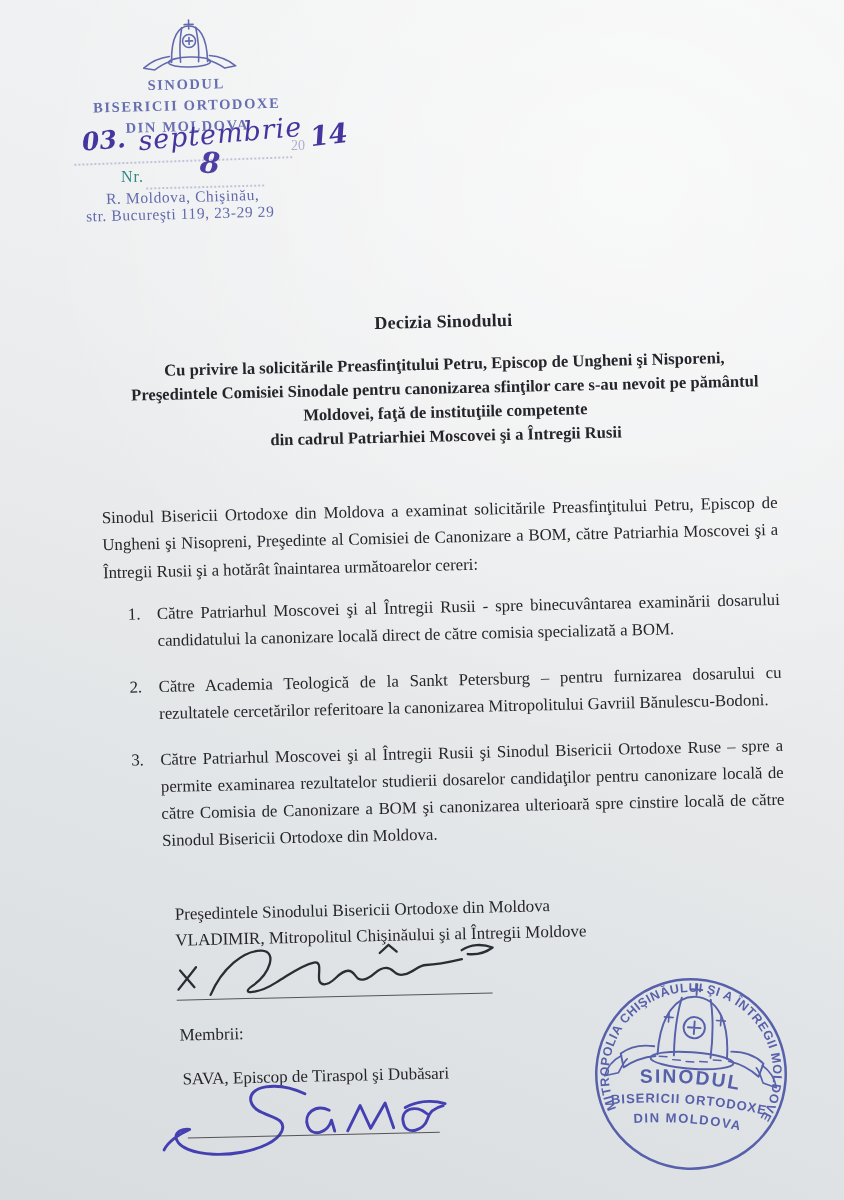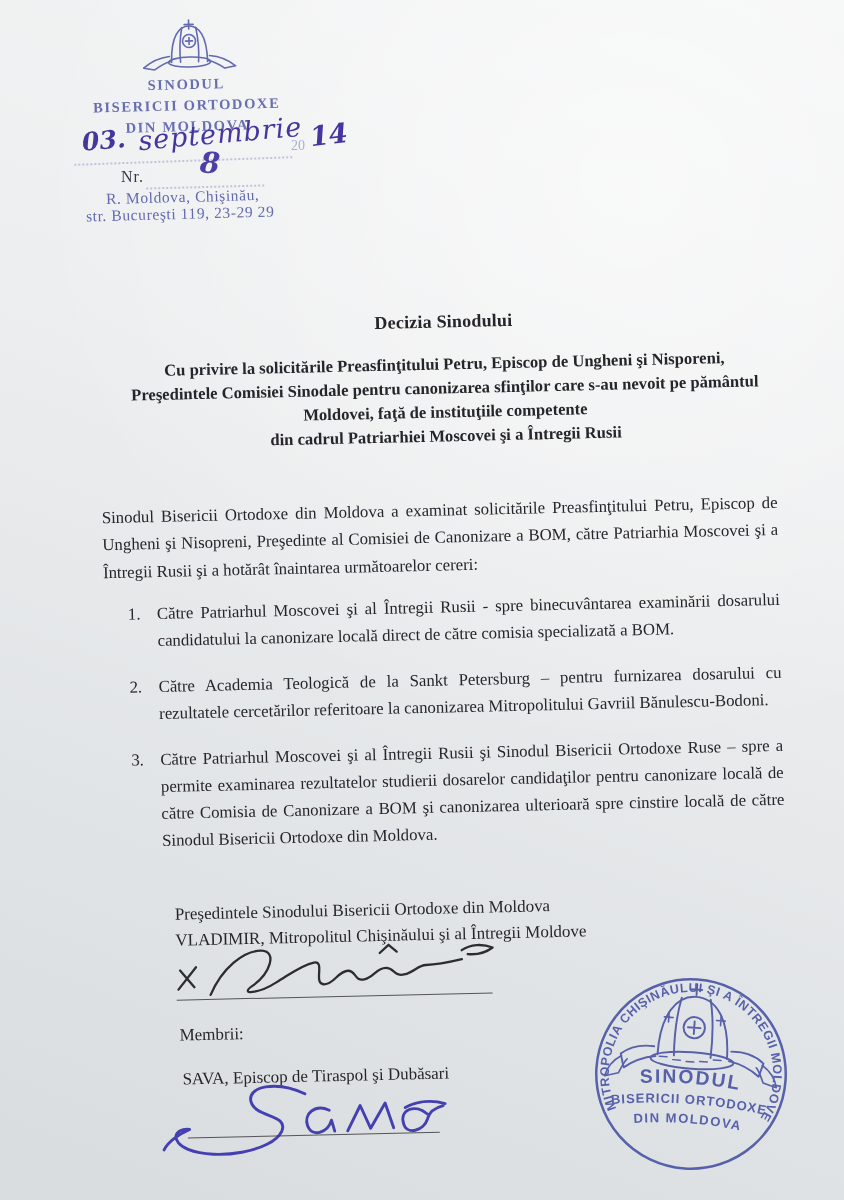--- a/index.html
+++ b/index.html
@@ -17,21 +17,21 @@
   .lh-org{width:240px;margin-left:6px;text-align:center;font-size:14.5px;letter-spacing:1.6px;
           line-height:21px;opacity:.82;font-weight:bold;}
   .lh-icon{display:block;margin:0 auto 4px auto;opacity:.85;}
   .hand{font-family:"DejaVu Serif", serif;font-style:italic;color:#46349f;}
   .hd-day{left:82px;top:126px;font-size:25px;transform:rotate(-5deg);font-weight:bold;}
   .hd-month{left:138px;top:118px;font-size:27px;transform:rotate(-5deg);letter-spacing:1px;}
   .hd-yearp{left:291px;top:138px;font-size:14px;color:#98a0c6;font-family:"Liberation Serif",serif;opacity:.8;}
   .hd-year{left:310px;top:119px;font-size:27px;font-weight:bold;transform:rotate(-7deg);}
   .hd-num{left:200px;top:146px;font-size:29px;font-weight:bold;transform:rotate(4deg);opacity:.95;}
   .dotline{border-bottom:2px dotted #aeb3d4;opacity:.75;}
-  .nr-label{left:121px;top:168px;font-size:16px;color:#0f172a;opacity:.85;letter-spacing:1px;}
+  .nr-label{left:121px;top:168px;font-size:16px;color:#0f766e;opacity:.85;letter-spacing:1px;}
   .addr{color:#4a52a2;opacity:.85;letter-spacing:.6px;font-size:15.5px;transform:rotate(-1.5deg);}
 
   
   .doc{left:95px;top:305px;width:696px;height:880px;transform:rotate(-1.3deg);
        transform-origin:40% 0;color:#26252b;}
   .doc-title{position:absolute;top:8px;left:0;width:100%;text-align:center;
              font-size:18px;font-weight:bold;letter-spacing:.2px;}
   .subtitle{position:absolute;top:49px;left:0;width:100%;text-align:center;
             font-weight:bold;font-size:16.6px;line-height:24px;white-space:nowrap;}
   .intro{position:absolute;top:176px;left:2px;width:676px;font-size:16.8px;

